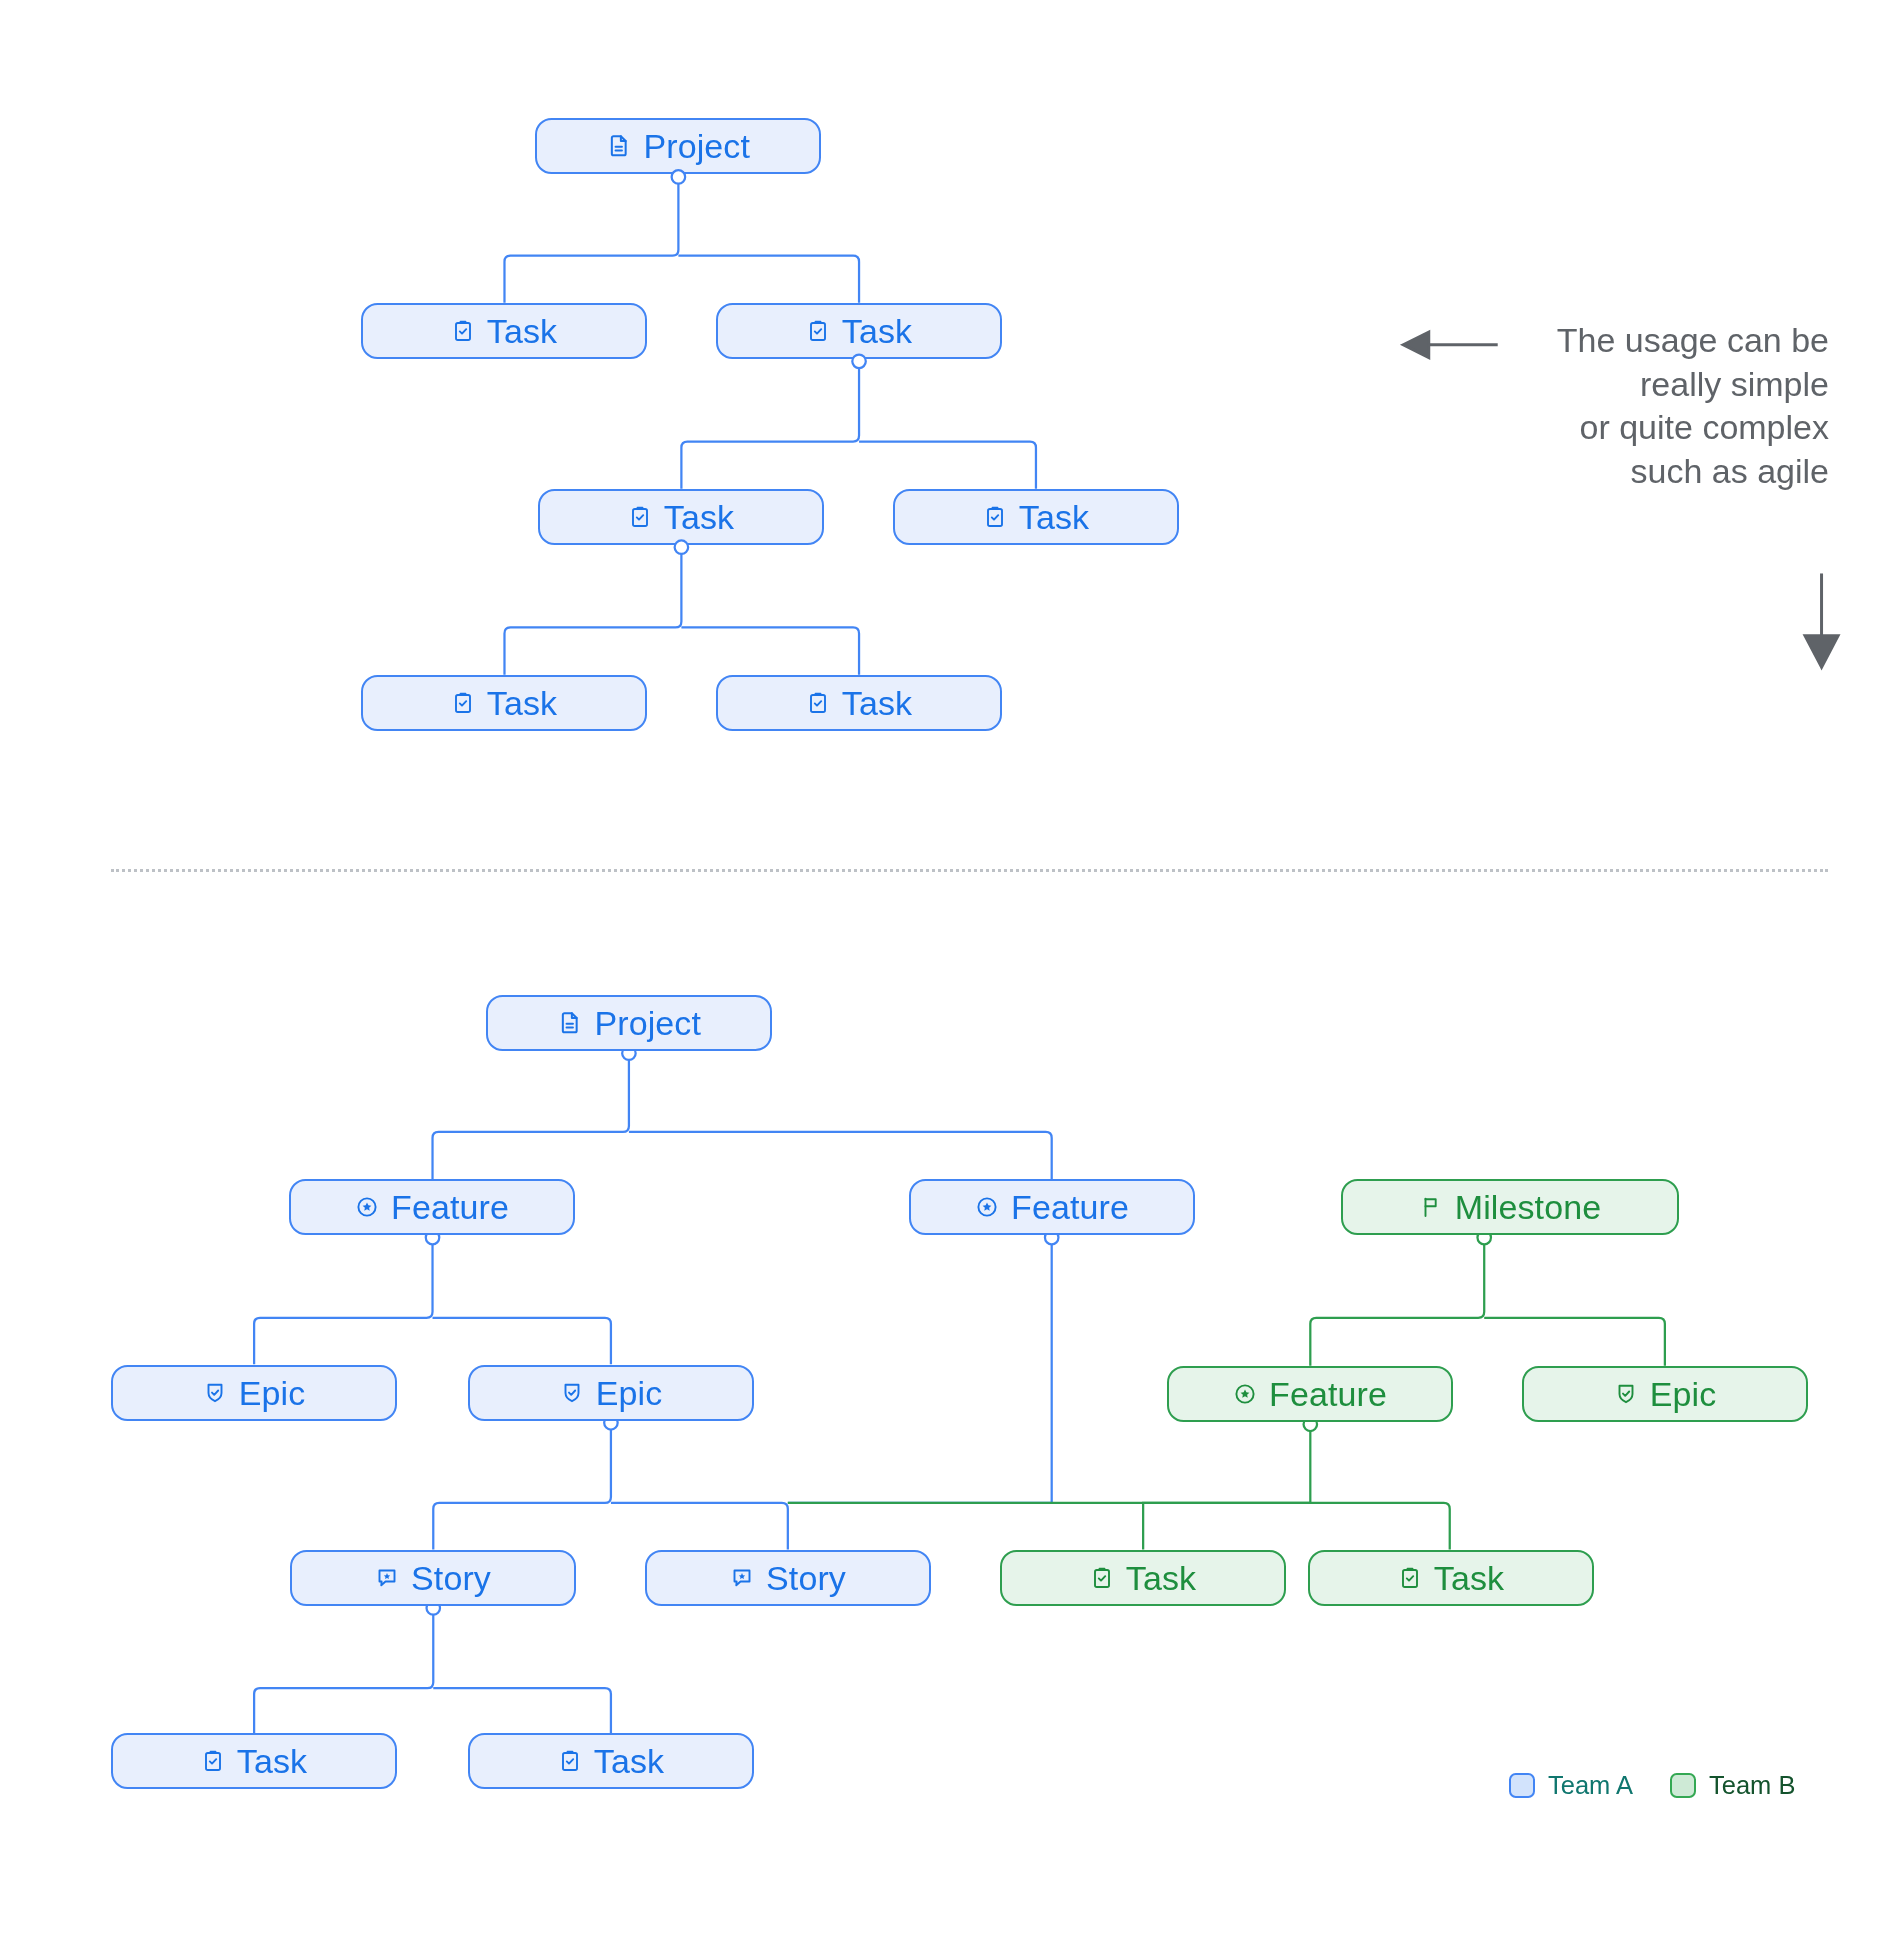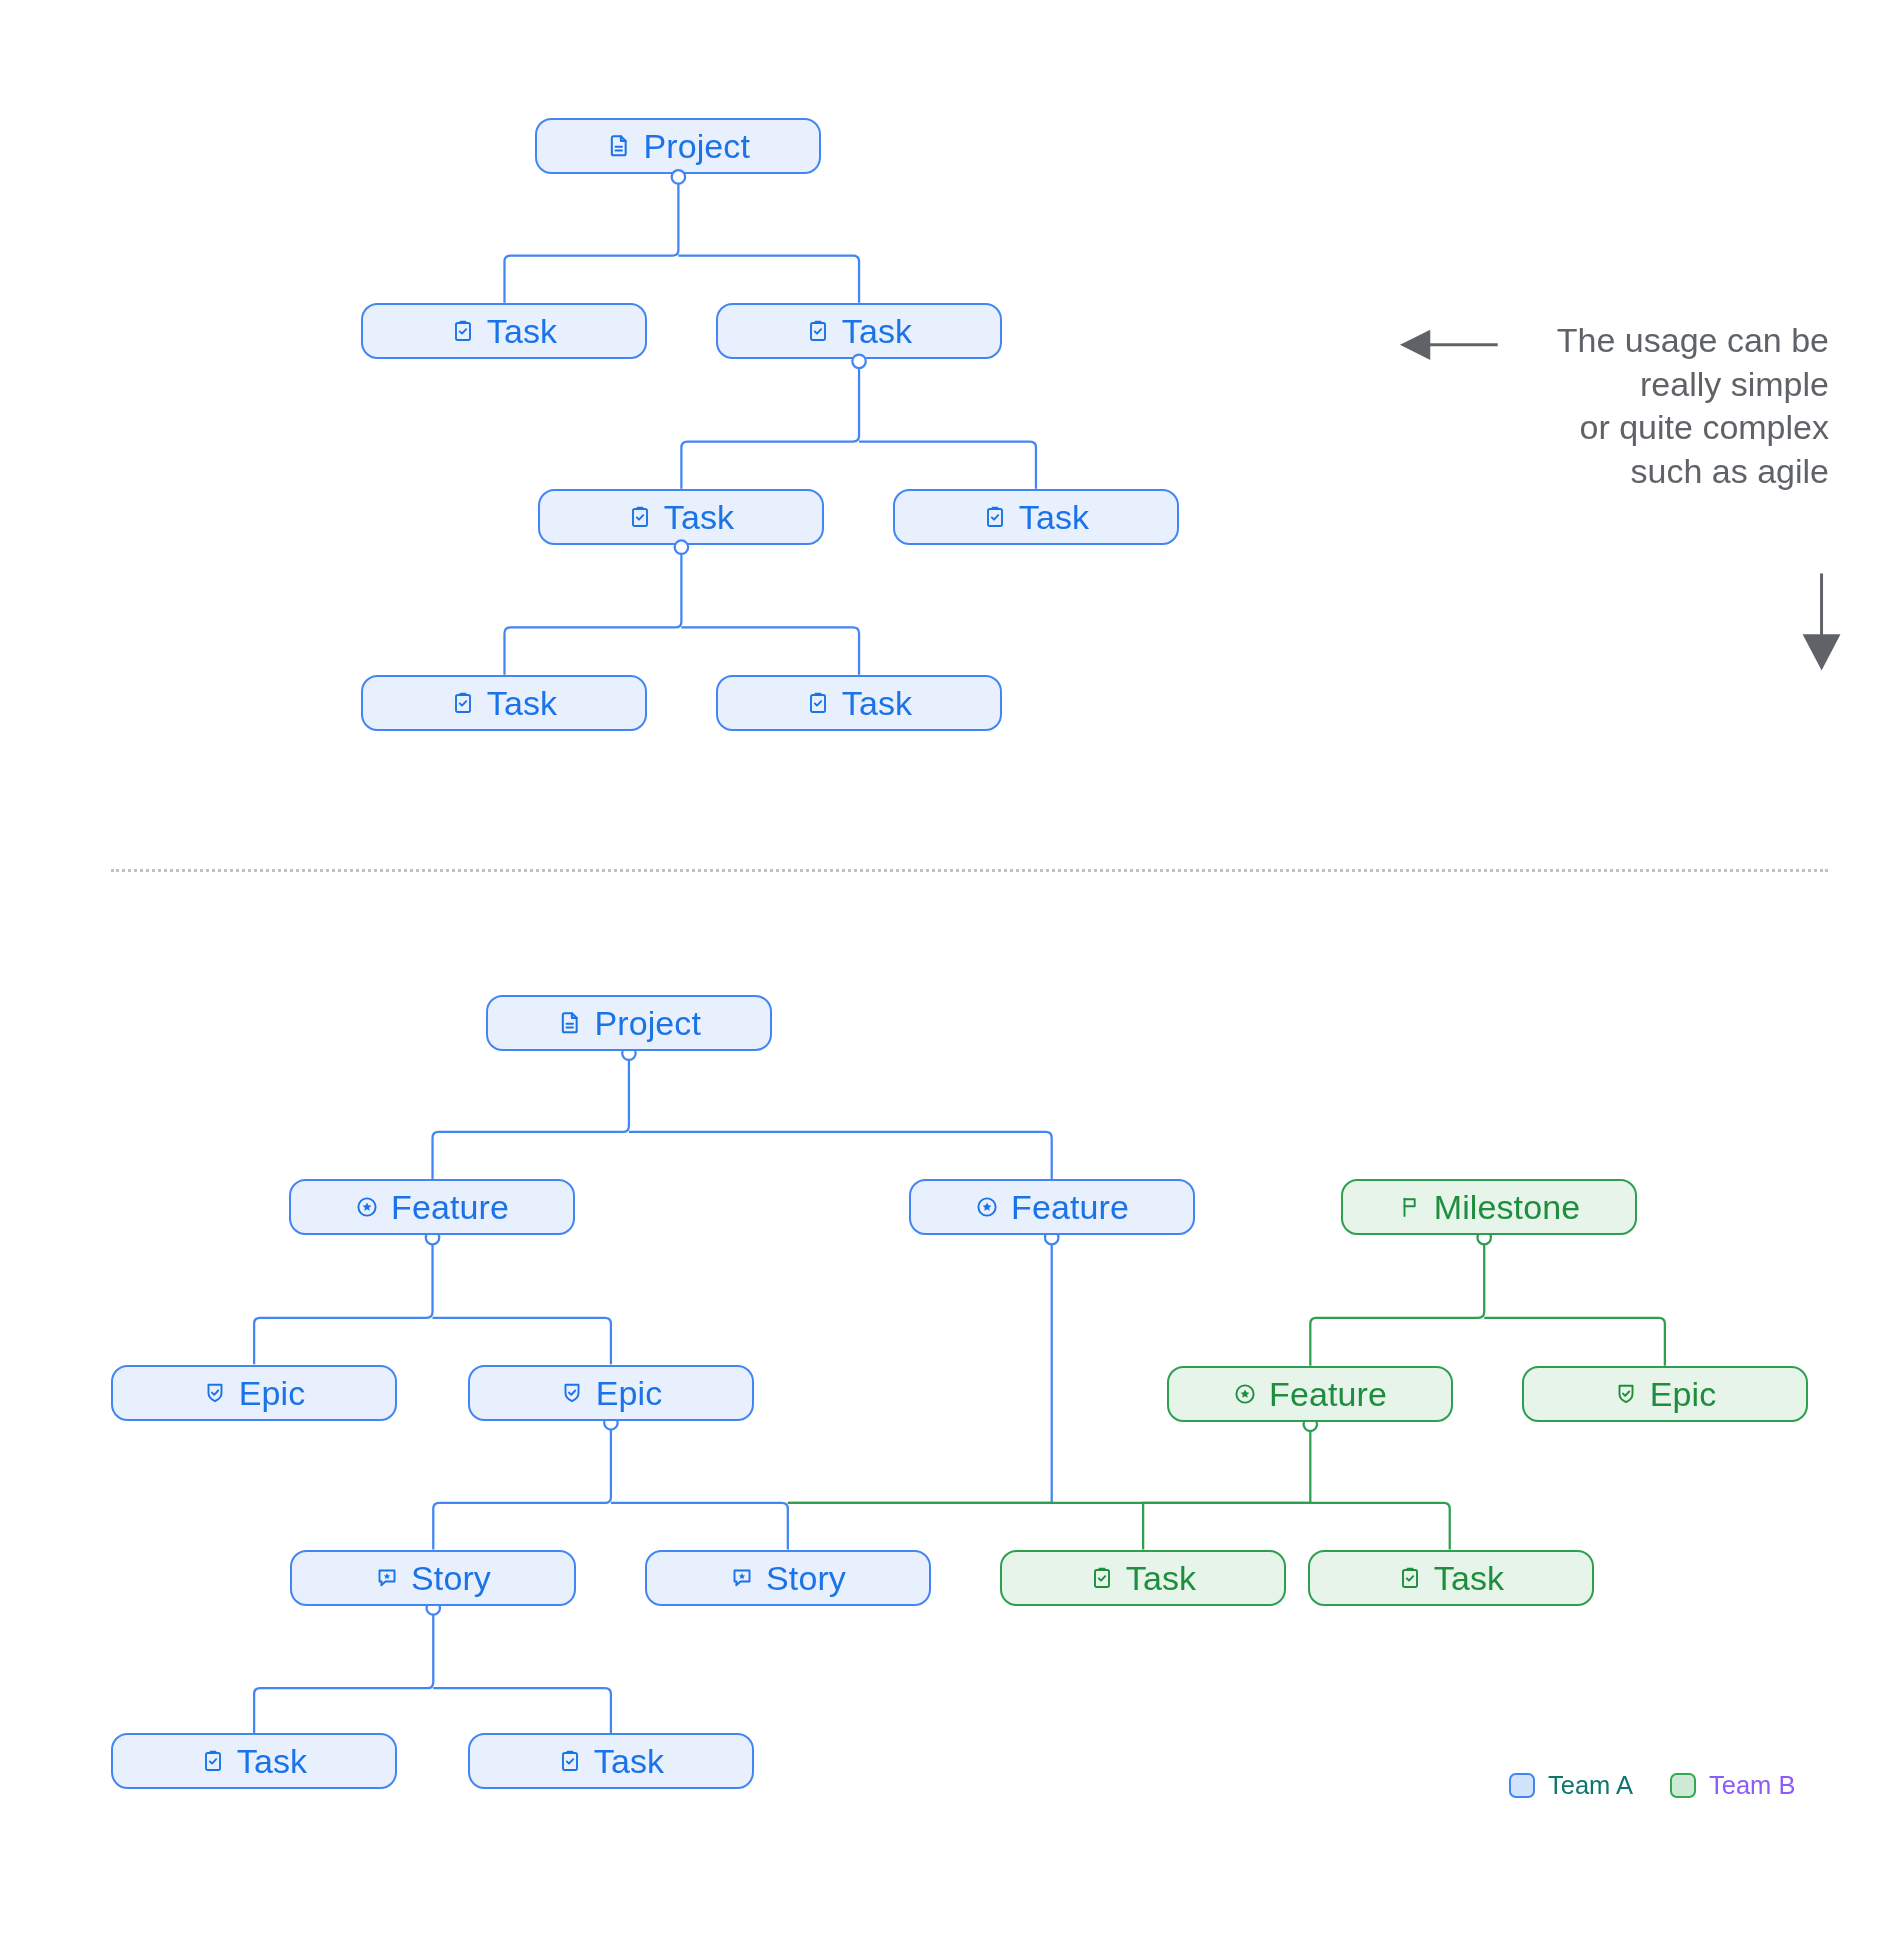--- a/index.html
+++ b/index.html
@@ -17,21 +17,21 @@
   .node.green{background:#E6F4EA;border-color:#2E9E4F;color:#1E8E3E;}
   .node svg{display:block;flex:0 0 auto;}
 
   .annotation{position:absolute;text-align:right;color:#5F6368;font-size:34px;
               line-height:1.28;white-space:pre-line;}
 
   .legend{position:absolute;display:flex;align-items:center;gap:13.5px;font-size:25.5px;}
   .legend .swatch{width:25.5px;height:25.5px;border-radius:6.7px;border:2.2px solid;box-sizing:border-box;}
   .legend.a{color:#0f766e;padding-left:40px;}
   .legend.a .swatch{background:#D2E3FC;border-color:#4285F4;}
-  .legend.b{color:#8b5cf6;}
+  .legend.b{color:#14532d;}
   .legend.b .swatch{background:#CEEAD6;border-color:#34A853;}
 
   .divider{position:absolute;height:0;border-top:3px dotted #BDC1C6;}
 </style>
 </head>
 <body>
 
 <div id="canvas">
 
   <svg class="edges" viewBox="0 0 2532 2608">
@@ -197,21 +197,21 @@
   <div class="node blue" style="left:909px;top:1179px;width:286px;height:56px;">
     <span>
       <svg width="24" height="24" viewBox="0 0 24 24" fill="none" stroke="#1A73E8" stroke-width="1.9">
         <circle cx="12" cy="12" r="8.6"></circle>
         <path fill="#1A73E8" stroke="none" d="M12 7.4l1.35 2.9 3.05.35-2.3 2.1.65 3.05L12 14.3l-2.75 1.5.65-3.05-2.3-2.1 3.05-.35z"></path>
       </svg>
     </span>
     <span class="lbl">Feature</span>
   </div>
 
-  <div class="node green" style="left:1341px;top:1179px;width:296px;height:56px;">
+  <div class="node green" style="left:1341px;top:1179px;width:338px;height:56px;">
     <span>
       <svg width="24" height="24" viewBox="0 0 24 24" fill="none" stroke="#1E8E3E" stroke-width="1.9" stroke-linecap="round" stroke-linejoin="round">
         <path d="M6.5 21V3.6"></path>
           <path d="M6.5 4.2h10.2v7.1H6.5"></path>
       </svg>
     </span>
     <span class="lbl">Milestone</span>
   </div>
 
   <div class="node blue" style="left:111px;top:1365px;width:286px;height:56px;">

